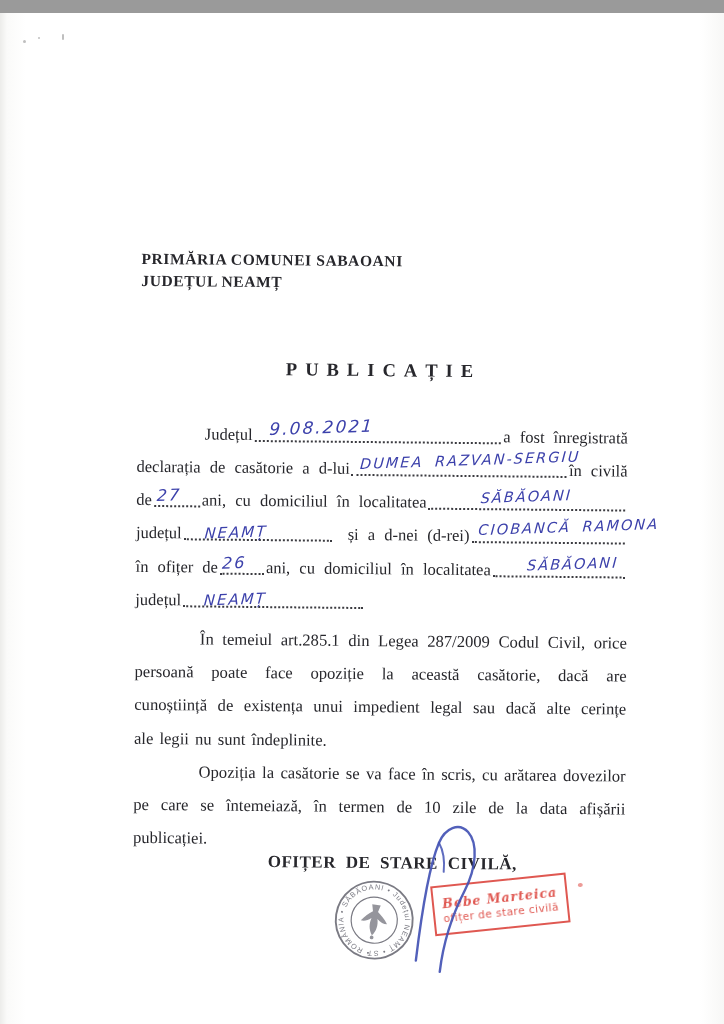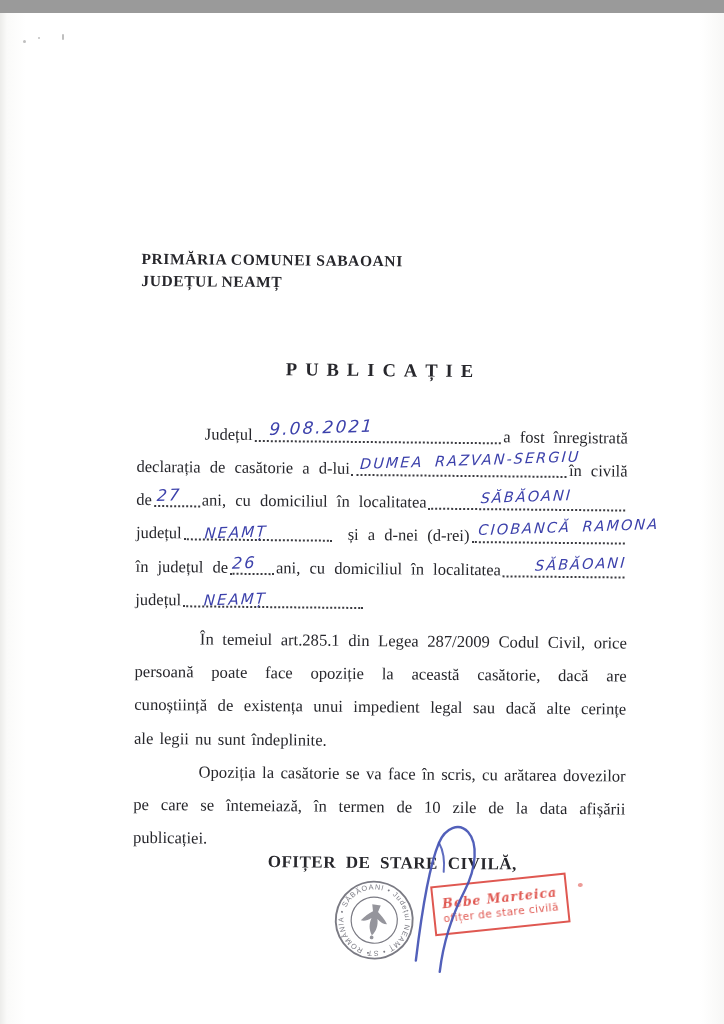--- a/index.html
+++ b/index.html
@@ -121,21 +121,21 @@
         <span class="dots fix" style="width:148px;">
           <span class="hw hw-cty">NEAMȚ</span>
         </span>
         <span class="t" style="margin-left:14px;">și a d-nei (d-rei)</span>
         <span class="dots">
           <span class="hw hw-bride">CIOBANCĂ RAMONA</span>
         </span>
     </div>
 
     <div class="fline" style="top:546px;">
-      <span class="t">în județul de</span>
+      <span class="t">în ofițer de</span>
         <span class="dots fix" style="width:44px;">
           <span class="hw hw-age">26</span>
         </span>
         <span class="t">ani, cu domiciliul în localitatea</span>
         <span class="dots">
           <span class="hw hw-loc">SĂBĂOANI</span>
         </span>
     </div>
 
     <div class="fline" style="top:579px; right:auto; width:230px;">

